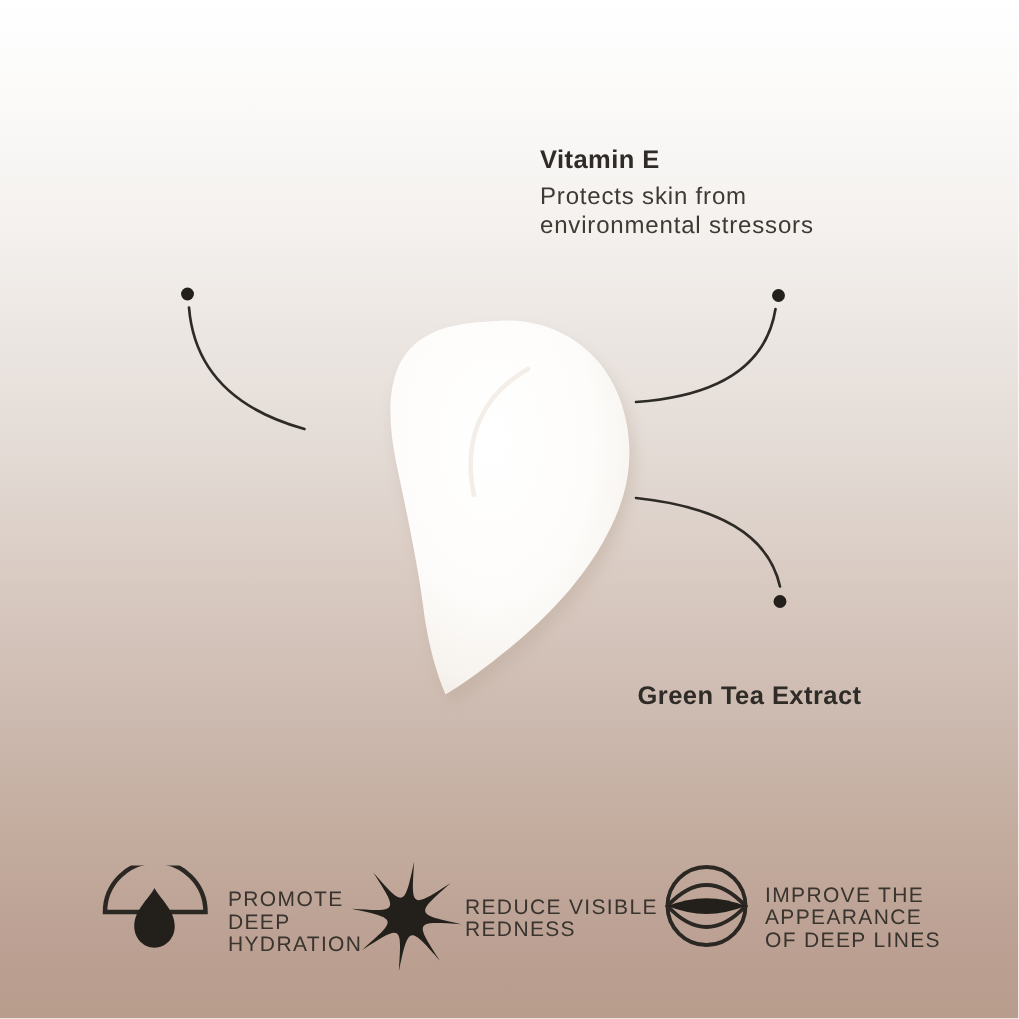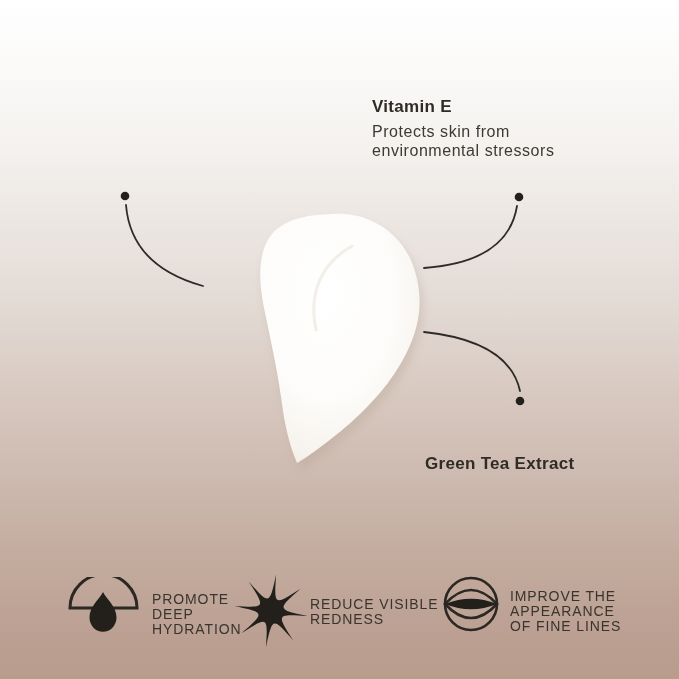--- a/index.html
+++ b/index.html
@@ -24,21 +24,21 @@
   .callout{position:absolute;color:#37332d;}
   .callout h3{
     margin:0 0 6px 0;
     font-size:17px;font-weight:700;
     letter-spacing:0.3px;color:#2f2b26;
     white-space:nowrap;line-height:20px;
   }
   .callout .body{font-size:16px;line-height:18.5px;letter-spacing:0.55px;color:#3e3933;}
   .callout .line{display:block;white-space:nowrap;}
   .c1{left:33px;top:86px;}
-  .c2{left:372px;top:97px;}
+  .c2{left:360px;top:97px;}
   .c3{left:425px;top:423px;margin-top:31px;}
   .benefit-icon{position:absolute;}
   .i1{left:66px;top:577px;}
   .i2{left:231px;top:571px;}
   .i3{left:441px;top:574px;}
   .benefit-label{
     position:absolute;
     font-size:14px;line-height:15px;letter-spacing:0.9px;
     color:#39342e;
   }
@@ -122,16 +122,16 @@
   </div>
 
   <svg class="benefit-icon i3" width="60" height="60" viewBox="0 0 60 60">
     <circle cx="30" cy="30" r="26" fill="none" stroke="#2b2824" stroke-width="2.6"></circle>
     <path d="M 4 30 Q 30 2 56 30 Q 30 58 4 30 Z" fill="none" stroke="#2b2824" stroke-width="2.6"></path>
     <path d="M 4 30 Q 30 19.5 56 30 Q 30 40.5 4 30 Z" fill="#23201c"></path>
   </svg>
   <div class="benefit-label l3">
     <span class="line">IMPROVE THE</span>
     <span class="line">APPEARANCE</span>
-    <span class="line">OF FINE LINES</span>
+    <span class="line">OF DEEP LINES</span>
   </div>
 
 </div>
 
 </body></html>

